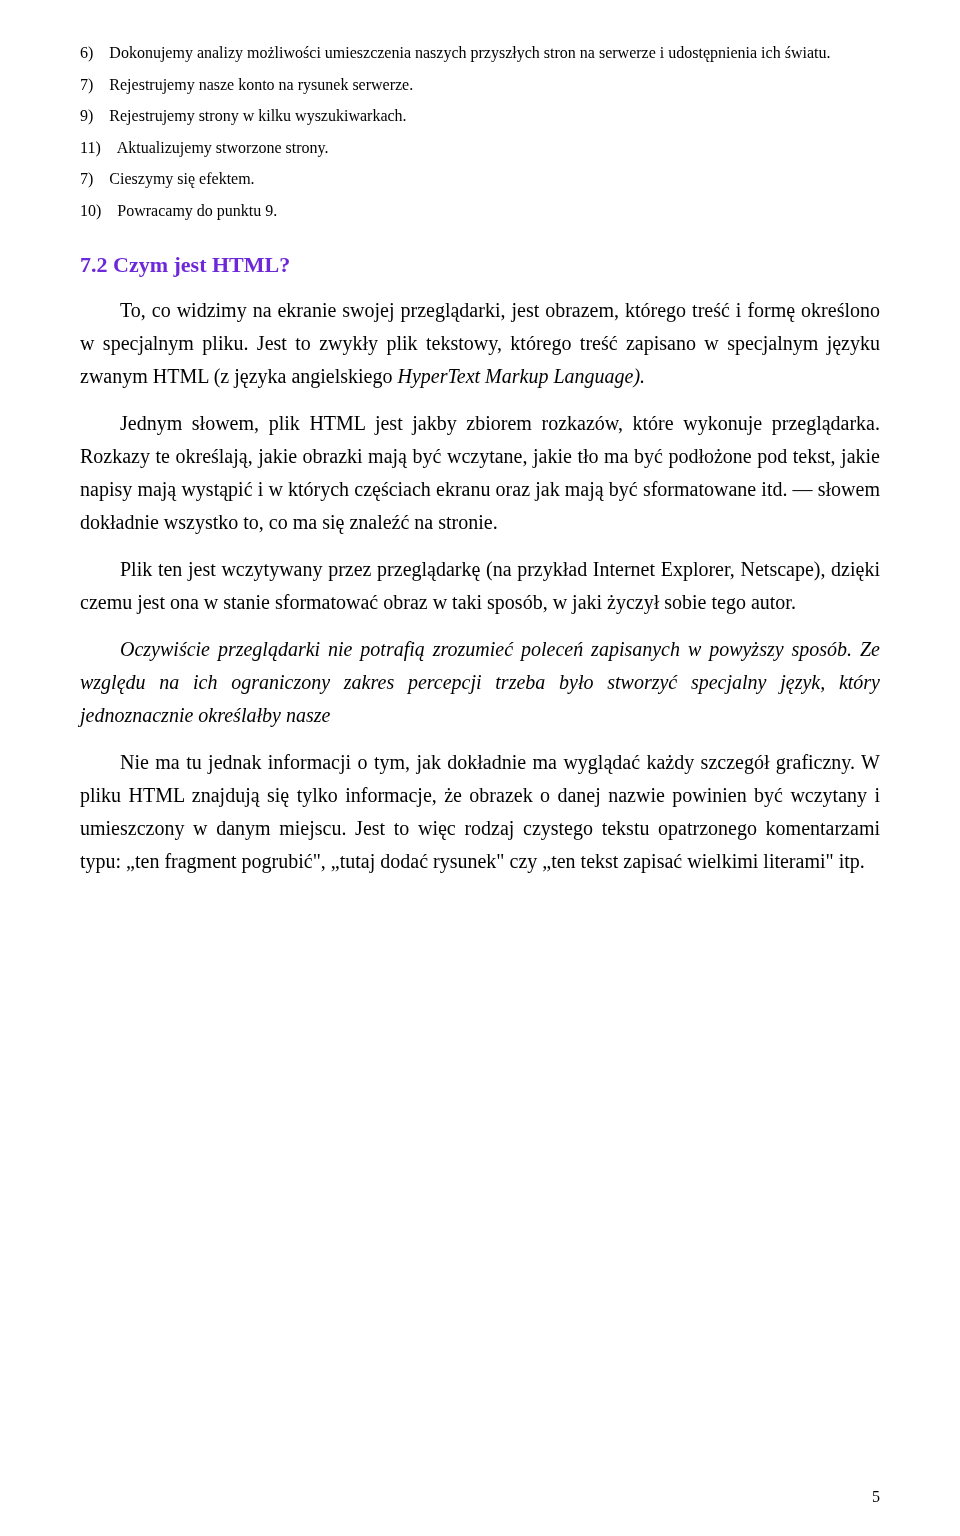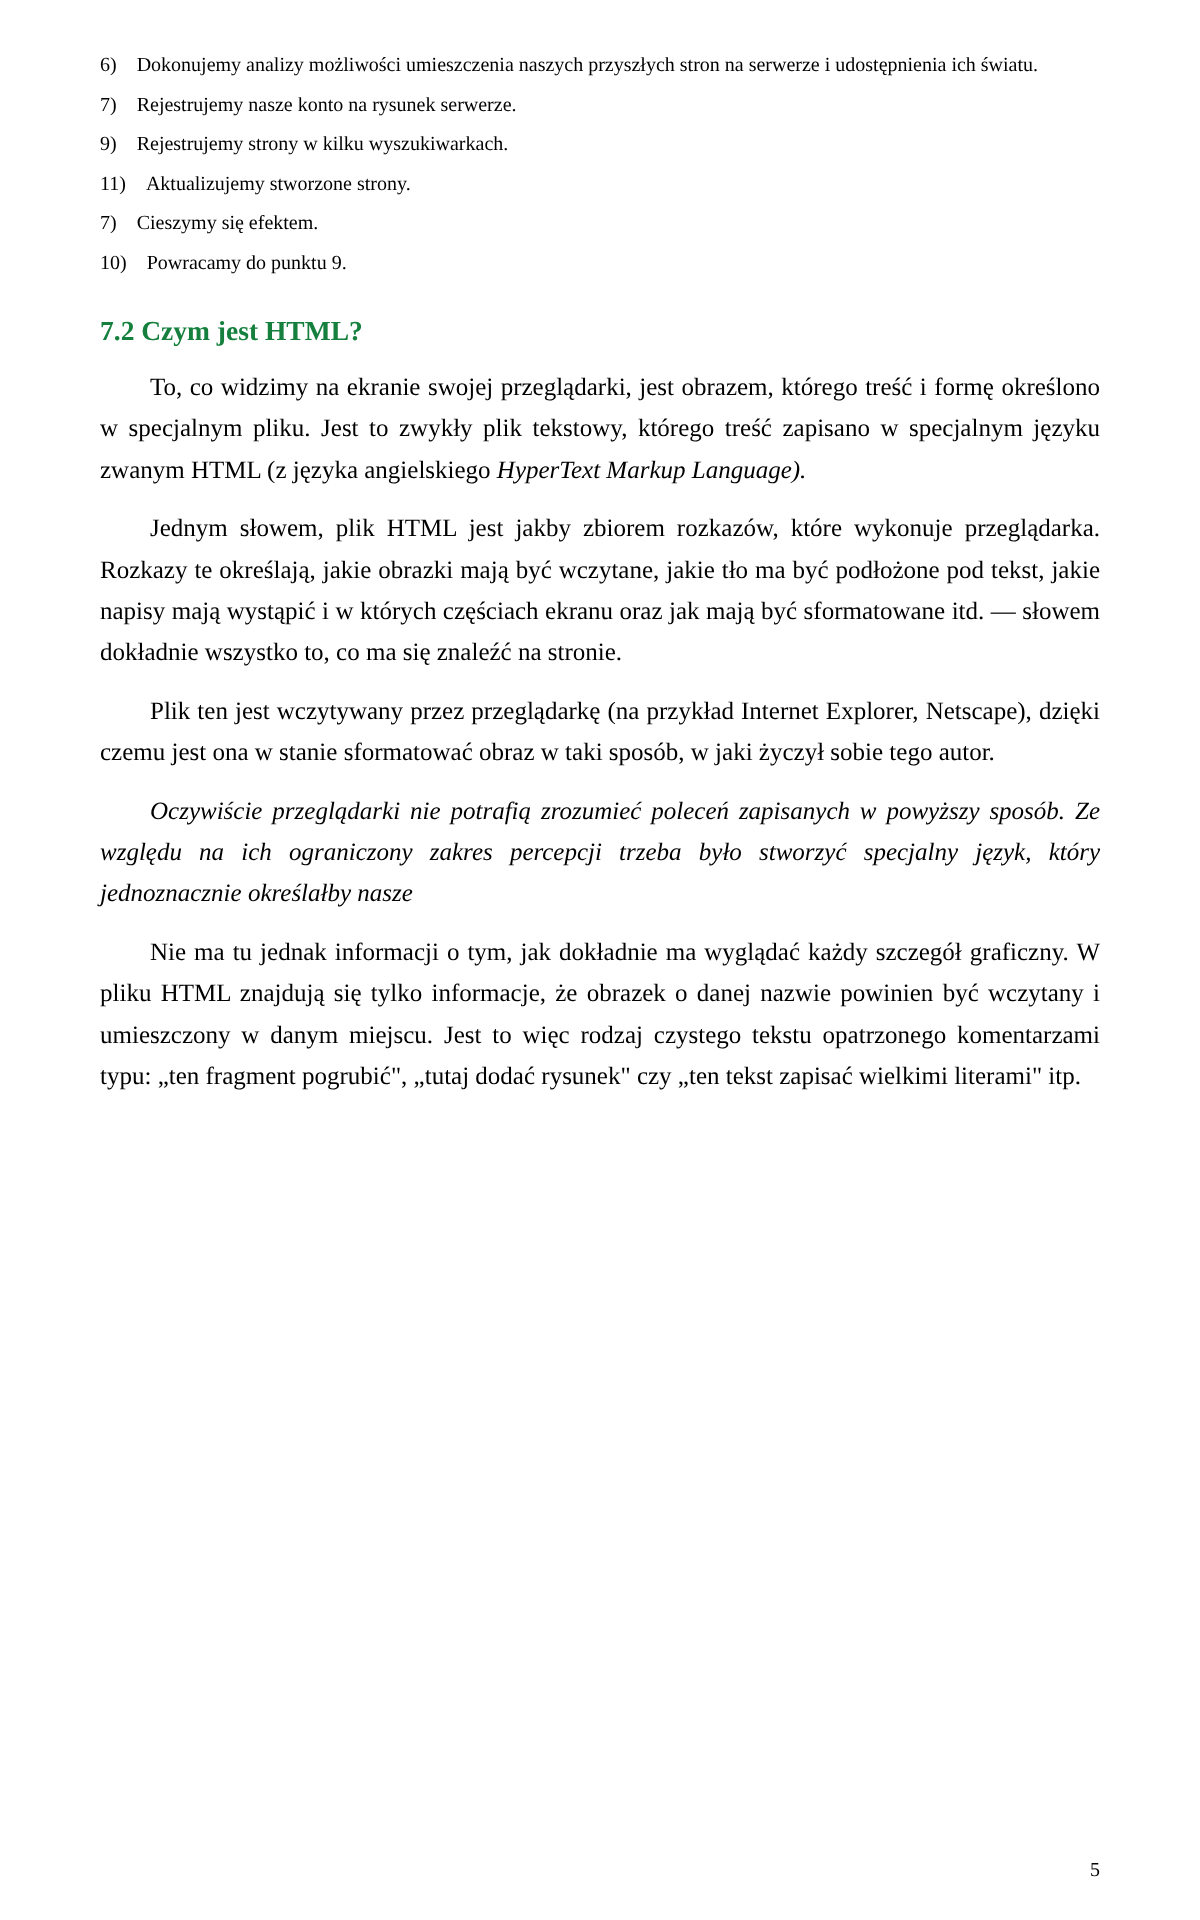--- a/index.html
+++ b/index.html
@@ -33,21 +33,21 @@
     .numbered-list li {
       text-align: justify;
       line-height: 1.6;
       margin-bottom: 6px;
       font-size: 16px;
     }
 
     .section-heading {
       font-size: 22px;
       font-weight: bold;
-      color: #15803d;
+      color: #6d28d9;
       margin: 28px 0 16px 0;
     }
 
     .body-paragraph {
       text-align: justify;
       line-height: 1.65;
       margin-bottom: 14px;
       font-size: 20px;
     }
 

